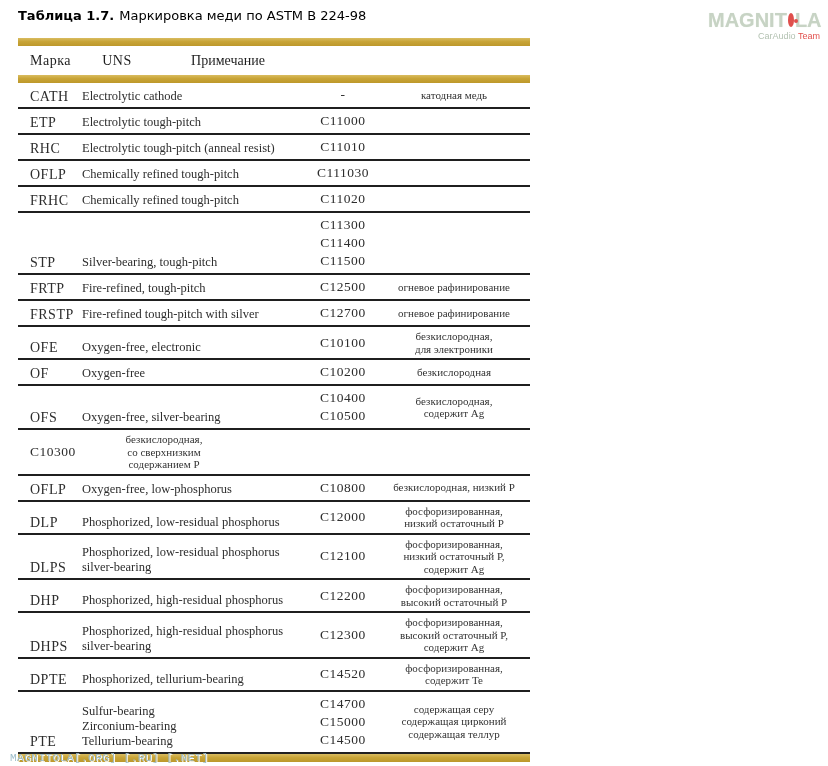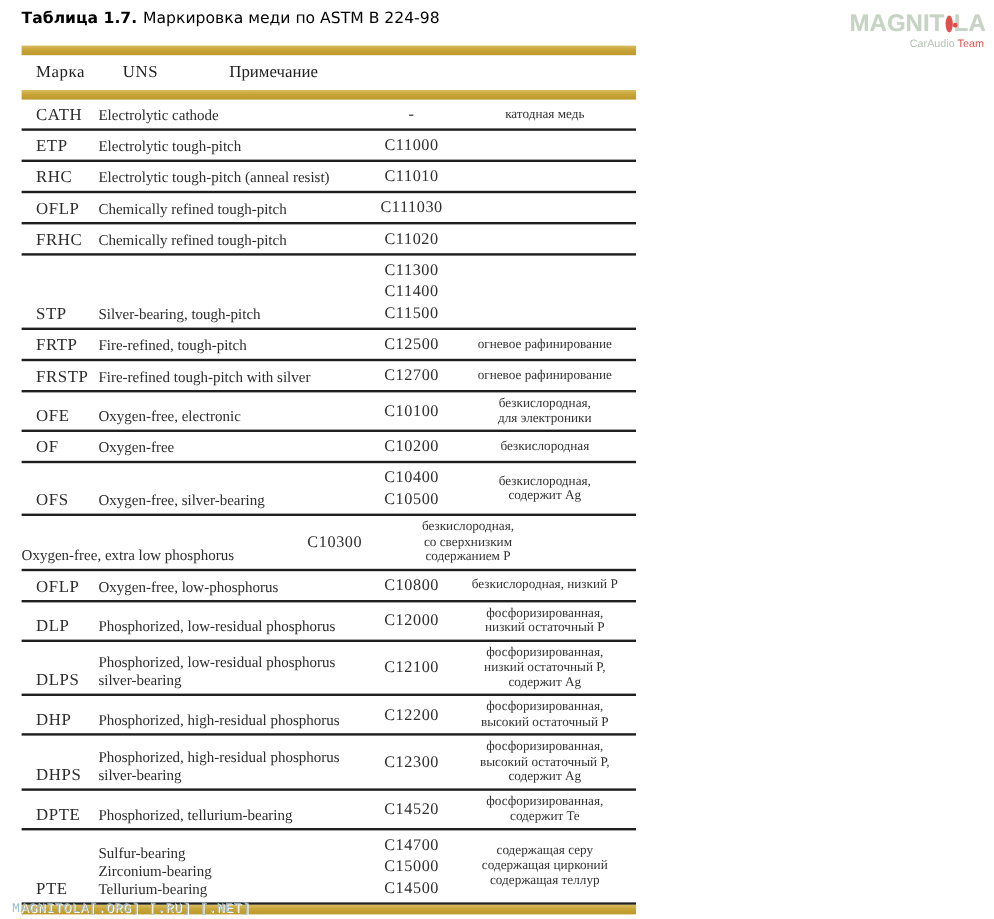--- a/index.html
+++ b/index.html
@@ -241,21 +241,20 @@
         </div>
         <div class="row">
           <div class="cell mark">OFS</div>
           <div class="cell desc">Oxygen-free, silver-bearing</div>
           <div class="cell uns">C10400
 C10500</div>
           <div class="cell note">безкислородная,
 содержит Ag</div>
         </div>
         <div class="row">
-          <div class="cell desc">Oxygen-free, extra low phosphorus</div>
           <div class="cell uns">C10300</div>
           <div class="cell note">безкислородная,
 со сверхнизким
 содержанием P</div>
         </div>
         <div class="row">
           <div class="cell mark">OFLP</div>
           <div class="cell desc">Oxygen-free, low-phosphorus</div>
           <div class="cell uns">C10800</div>
           <div class="cell note">безкислородная, низкий P</div>

